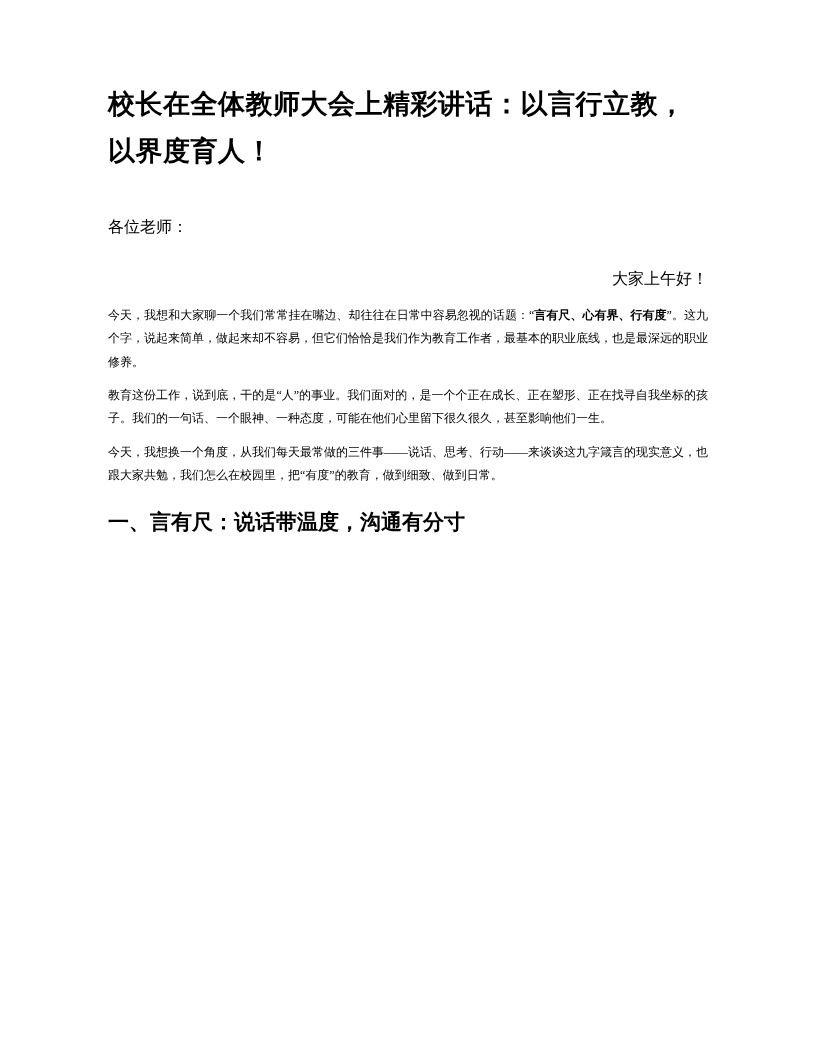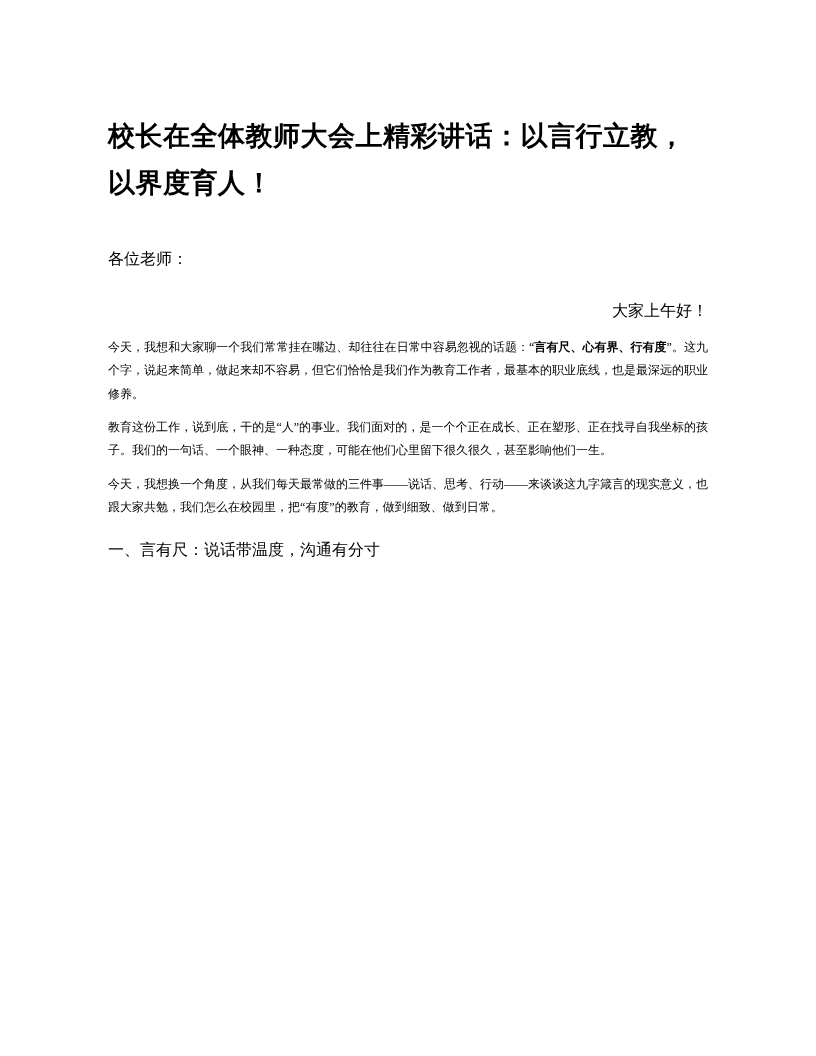--- a/index.html
+++ b/index.html
@@ -12,21 +12,21 @@
     height: 1056px;
     font-family: "Liberation Serif", "DejaVu Serif", serif;
     color: #000000;
     position: relative;
     overflow: hidden;
   }
   .page {
     box-sizing: border-box;
     width: 816px;
     height: 1056px;
-    padding: 112px 108px 0 108px;
+    padding: 80px 108px 0 108px;
   }
   .doc-title {
     font-family: "DejaVu Sans", "Liberation Sans", sans-serif;
     font-size: 27px;
     font-weight: bold;
     line-height: 1.75;
     letter-spacing: 0.5px;
     margin: 0 0 36px 0;
     text-align: left;
   }
@@ -47,22 +47,22 @@
     margin: 0 0 10px 0;
     text-align: justify;
     text-justify: inter-ideograph;
   }
   .para b {
     font-family: "DejaVu Sans", "Liberation Sans", sans-serif;
     font-weight: bold;
   }
   .section-heading {
     font-family: "DejaVu Sans", "Liberation Sans", sans-serif;
-    font-size: 16px;
-    font-weight: normal;
+    font-size: 21px;
+    font-weight: bold;
     line-height: 1.95;
     margin: 14px 0 10px 0;
   }
 </style>
 </head>
 <body>
 
 <div class="page">
 
   <h1 class="doc-title">校长在全体教师大会上精彩讲话：以言行立教，以界度育人！</h1>

